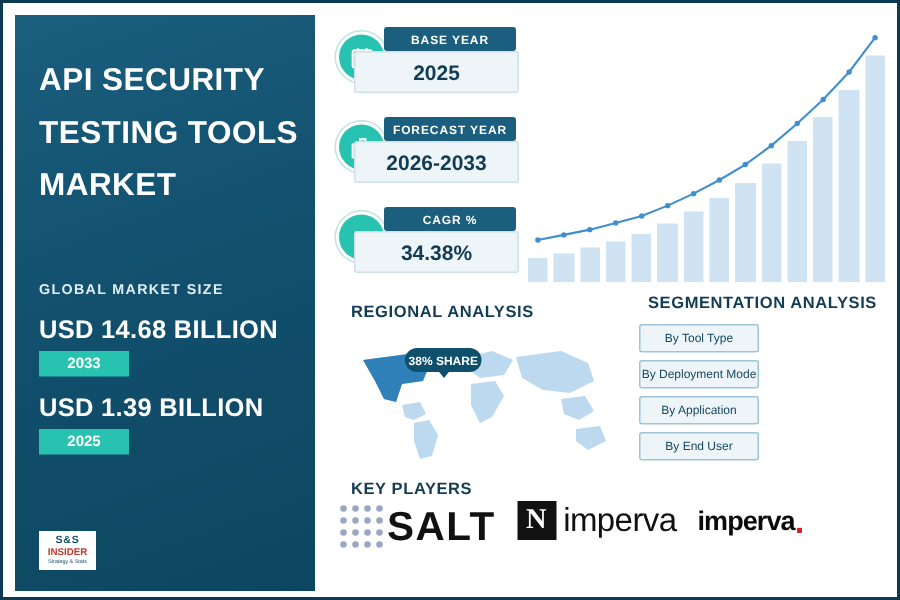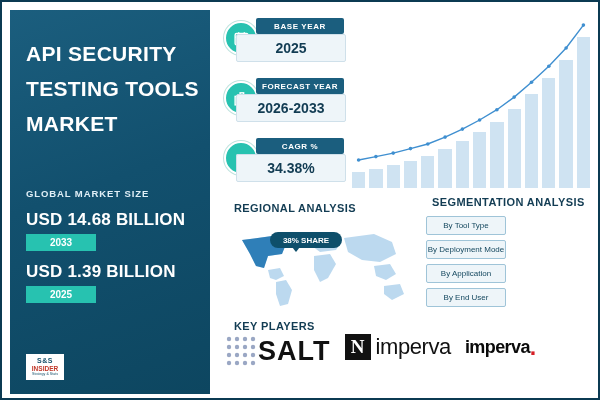--- a/index.html
+++ b/index.html
@@ -32,21 +32,21 @@
     position:absolute;left:16px;top:178px;
     color:#dfeef6;font-size:9.5px;font-weight:bold;letter-spacing:.9px;
   }
   .big-value{
     position:absolute;left:16px;color:#ffffff;font-size:17px;font-weight:bold;
     letter-spacing:.2px;
   }
   .big-value.v1{top:200px;}
   .big-value.v2{top:252px;}
   .yr-pill{
-    position:absolute;left:16px;width:70px;height:17px;
+    position:absolute;left:16px;width:60px;height:17px;
     background:#27c2b0;color:#ffffff;font-size:10px;font-weight:bold;
     display:flex;align-items:center;justify-content:center;
   }
   .yr-pill.y1{top:224px;}
   .yr-pill.y2{top:276px;}
 
   .source-row{
     position:absolute;left:16px;top:344px;display:flex;align-items:center;gap:6px;
   }
   .logo-box{
@@ -101,21 +101,21 @@
   }
   #h-regional{left:232px;top:200px;}
   #h-segmentation{left:430px;top:194px;}
   #h-keyplayers{left:232px;top:318px;}
 
   
   .map{
     position:absolute;left:222px;top:218px;width:190px;height:90px;
   }
   .share-pill{
-    position:absolute;left:46px;top:12px;width:72px;height:16px;
+    position:absolute;left:46px;top:12px;width:51px;height:16px;
     background:#0e4f6b;color:#ffffff;font-size:8px;font-weight:bold;
     border-radius:9px;display:flex;align-items:center;justify-content:center;
     z-index:3;
   }
   .share-pill:after{
     content:"";position:absolute;left:22px;bottom:-4px;
     border-left:4px solid transparent;border-right:4px solid transparent;
     border-top:5px solid #0e4f6b;
   }
 

